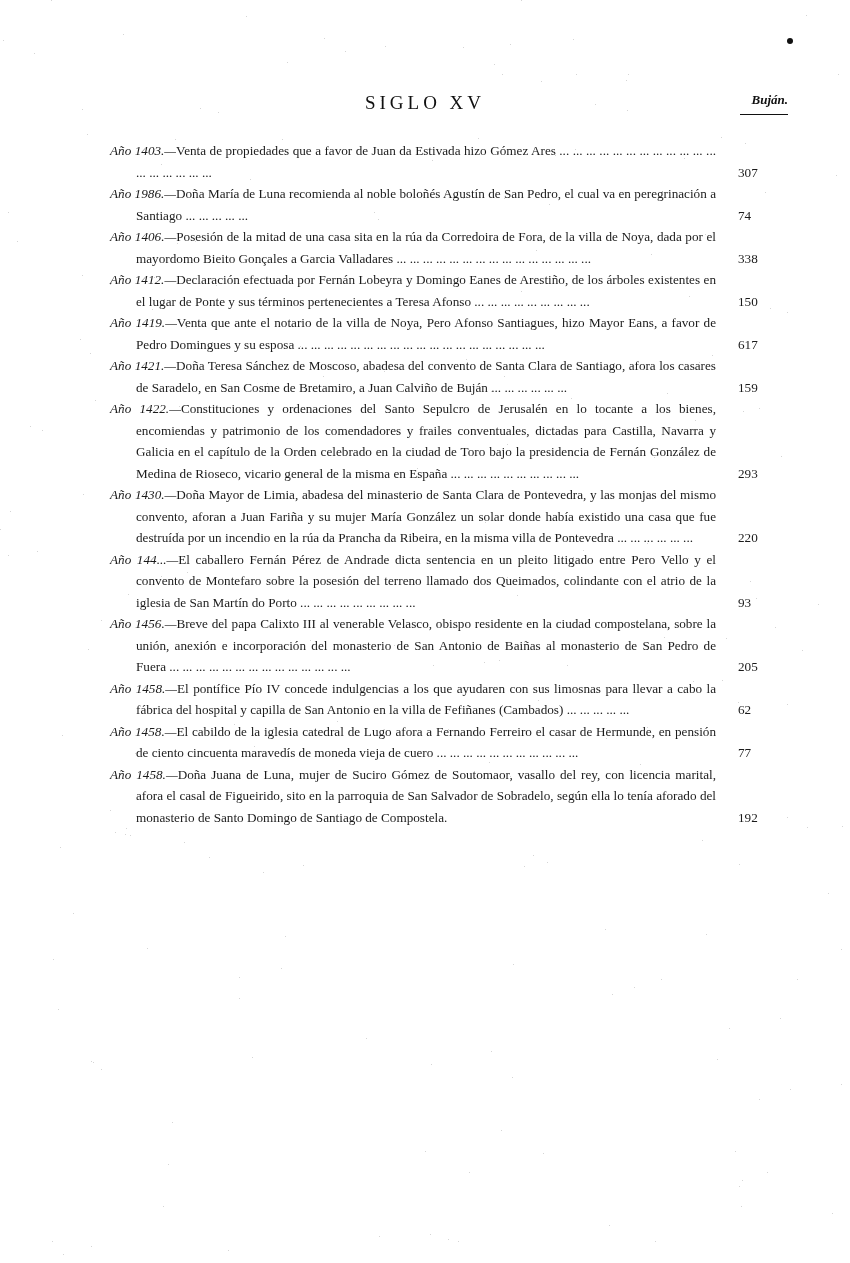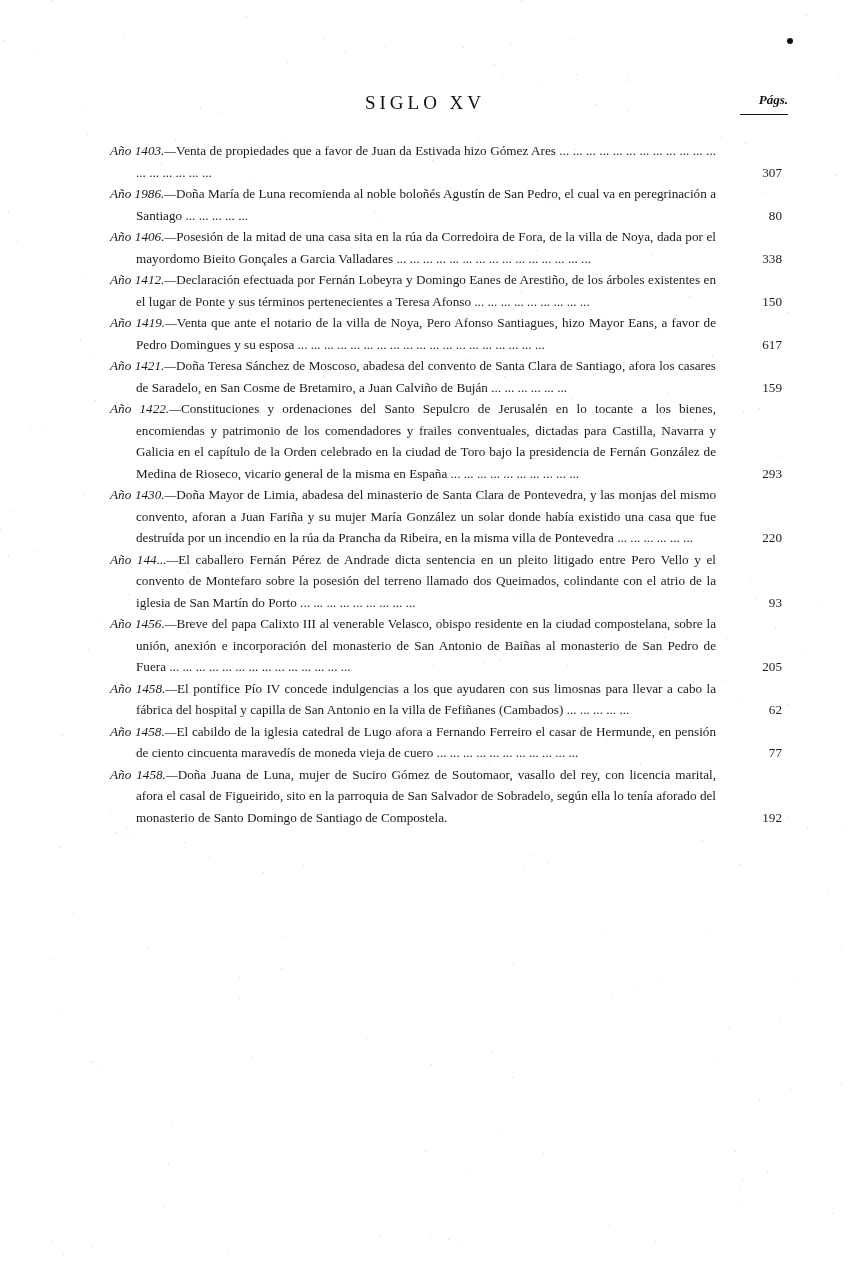--- a/index.html
+++ b/index.html
@@ -81,21 +81,20 @@
     text-align-last: left;
     color: #1b1b1b;
     padding-right: 6px;
   }
   .entry-text .label {
     font-style: italic;
   }
   .entry-page {
     flex: 0 0 44px;
     width: 44px;
-    text-align: right;
     font-size: 13.2px;
     line-height: 21.5px;
     color: #1b1b1b;
   }
   
   .entry-text {
     text-indent: 0;
     padding-left: 26px;
   }
   .entry-text .first-line-out {
@@ -120,31 +119,31 @@
 <body>
 
 <div class="page">
 
   <div class="corner-dot"></div>
 
   <div class="header">
     <span class="title">SIGLO XV</span>
   </div>
 
-  <div class="pags">Págs.</div>
+  <div class="pags">Buján.</div>
   <div class="pags-rule"></div>
 
   <div class="content" id="entries-container">
       <div class="entry">
         <div class="entry-text"><span class="label first-line-out">Año 1403.—</span><span>Venta de propiedades que a favor de Juan da Estivada hizo Gómez Ares ... ... ... ... ... ... ... ... ... ... ... ... ... ... ... ... ... ...</span></div>
         <div class="entry-page">307</div>
       </div>
       <div class="entry">
         <div class="entry-text"><span class="label first-line-out">Año 1986.—</span><span>Doña María de Luna recomienda al noble boloñés Agustín de San Pedro, el cual va en peregrinación a Santiago ... ... ... ... ...</span></div>
-        <div class="entry-page">80</div>
+        <div class="entry-page">74</div>
       </div>
       <div class="entry">
         <div class="entry-text"><span class="label first-line-out">Año 1406.—</span><span>Posesión de la mitad de una casa sita en la rúa da Corredoira de Fora, de la villa de Noya, dada por el mayordomo Bieito Gonçales a Garcia Valladares ... ... ... ... ... ... ... ... ... ... ... ... ... ... ...</span></div>
         <div class="entry-page">338</div>
       </div>
       <div class="entry">
         <div class="entry-text"><span class="label first-line-out">Año 1412.—</span><span>Declaración efectuada por Fernán Lobeyra y Domingo Eanes de Arestiño, de los árboles existentes en el lugar de Ponte y sus términos pertenecientes a Teresa Afonso ... ... ... ... ... ... ... ... ...</span></div>
         <div class="entry-page">150</div>
       </div>
       <div class="entry">

